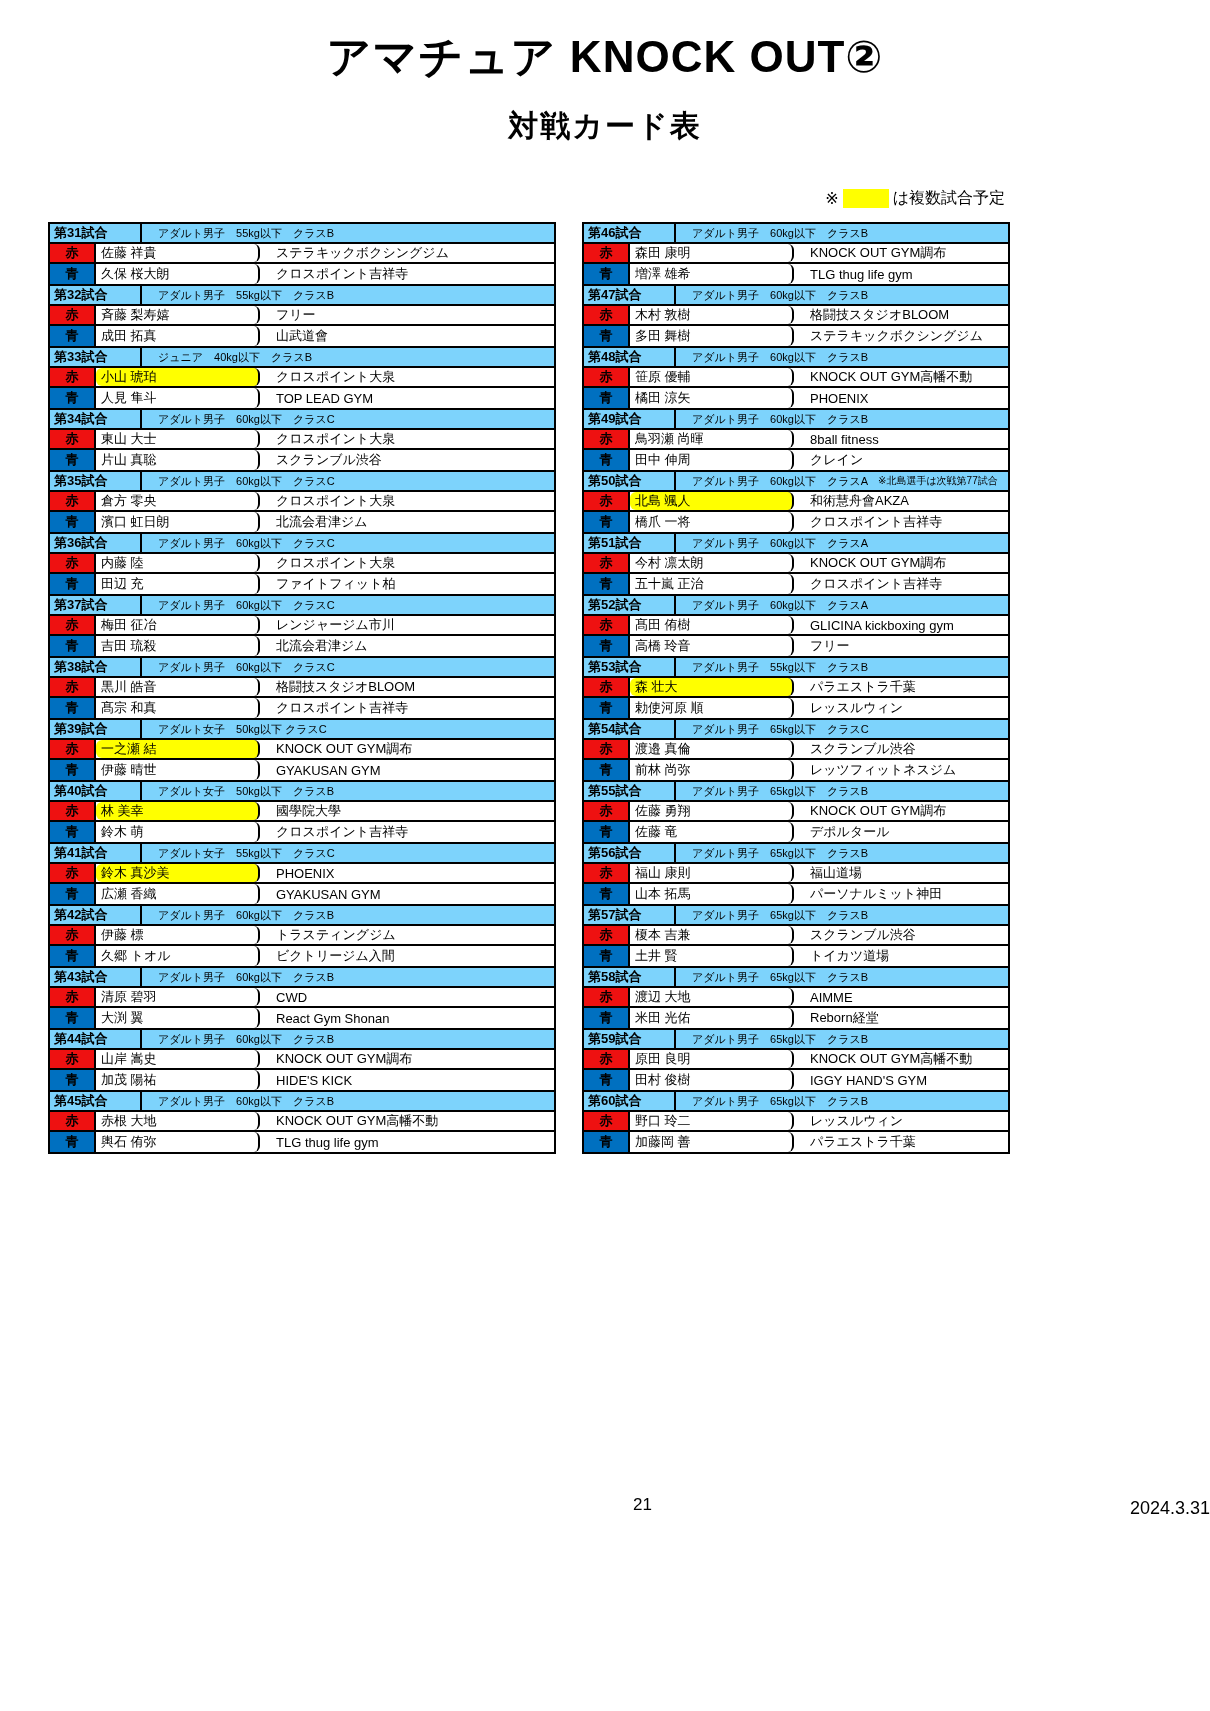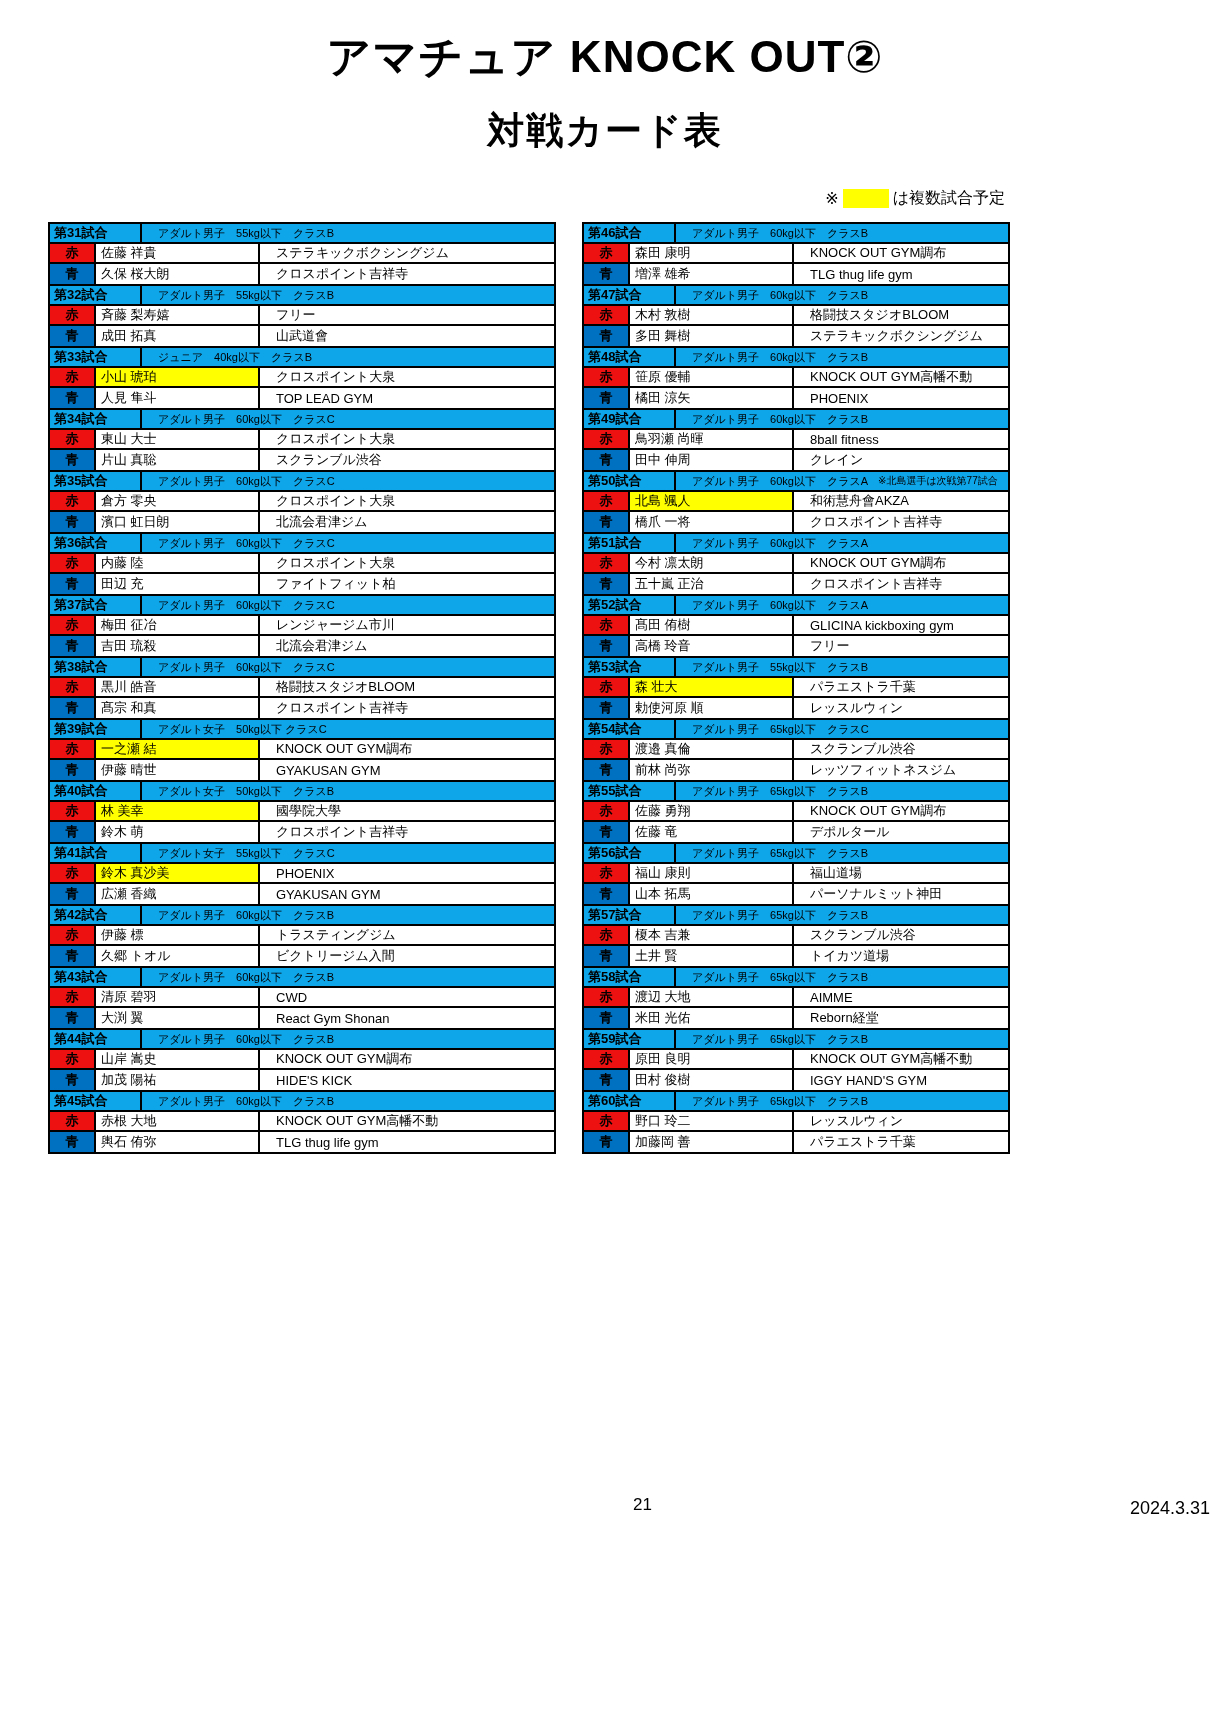--- a/index.html
+++ b/index.html
@@ -10,54 +10,54 @@
     font-family:"Liberation Sans","DejaVu Sans",sans-serif;
     color:#000;
     overflow:hidden;
   }
   .title{
     position:absolute;top:28px;left:0;width:100%;
     text-align:center;font-size:44px;font-weight:bold;letter-spacing:1px;
   }
   .subtitle{
     position:absolute;top:106px;left:0;width:100%;
-    text-align:center;font-size:37px;font-weight:bold;letter-spacing:2px;
+    text-align:center;font-size:30px;font-weight:bold;letter-spacing:2px;
   }
   .legend{
     position:absolute;top:188px;right:205px;
     font-size:16px;display:flex;align-items:center;gap:2px;
   }
   .legend .swatch{
     display:inline-block;width:46px;height:19px;background:#ffff00;margin:0 2px;
   }
   .col{position:absolute;top:222px;}
   .col-left{left:48px;width:508px;}
   .col-right{left:582px;width:428px;}
   .match{border:2px solid #000;margin-top:-2px;background:#fff;}
   .match:first-child{margin-top:0;}
   .row{display:flex;height:20px;box-sizing:border-box;align-items:stretch;}
   .row.header{
-    background:#0ea5e9;border-bottom:2px solid #000;
+    background:#7dd3fc;border-bottom:2px solid #000;
   }
   .row.red-row{border-bottom:2px solid #000;}
   .cell{box-sizing:border-box;display:flex;align-items:center;overflow:hidden;white-space:nowrap;}
   .match-no{
     width:92px;border-right:2px solid #000;font-size:13px;font-weight:bold;
     padding-left:4px;
   }
   .match-cat{flex:1;font-size:11px;padding-left:16px;}
   .note{font-size:10px;margin-left:10px;}
   .corner{
     width:46px;border-right:2px solid #000;justify-content:center;
     font-size:13px;font-weight:bold;color:#000;
   }
   .corner.red{background:#ee1111;}
   .corner.blue{background:#0070c0;}
   .fname{
-    width:164px;border-right:2px solid #000;font-size:13px;padding-left:5px;
+    width:164px;border-right:2px solid #000;font-size:13px;padding-left:5px;border-radius:6px;
   }
   .fname.hl{background:#ffff00;}
   .gym{flex:1;font-size:13px;padding-left:16px;}
   .footer{
     position:absolute;top:1498px;left:0;width:100%;height:26px;
     text-align:right;font-size:18px;
   }
   .footer .page-num{
     position:absolute;left:calc(50% + 28px);top:-3px;font-size:17px;
   }

